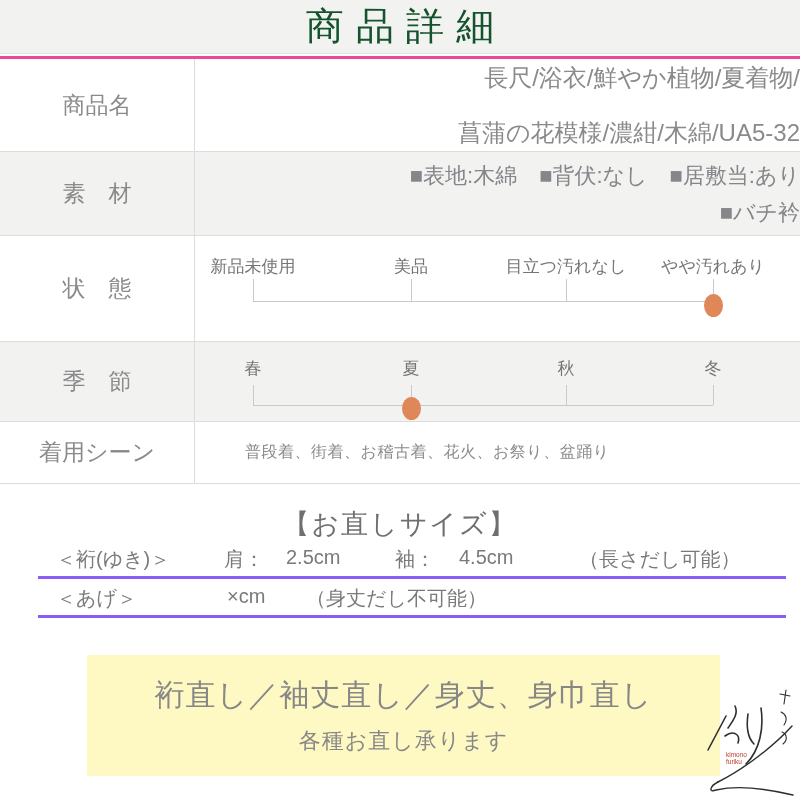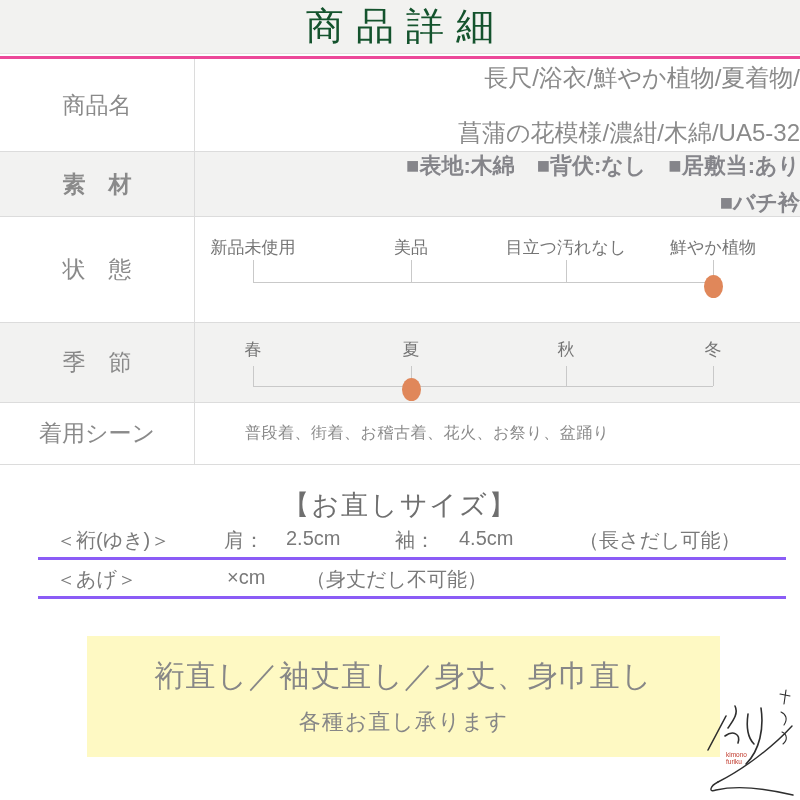--- a/index.html
+++ b/index.html
@@ -20,21 +20,21 @@
   .spec-table{margin-top:2px;border-top:3px solid #ec4899;text-align:right;}
   .spec-row{display:flex;border-bottom:1px solid #dcdcdc;box-sizing:border-box;}
   .spec-row.gray{background:#f2f2f1;}
   .spec-label{
     width:194px;flex:0 0 194px;border-right:1px solid #dcdcdc;
     display:flex;align-items:center;justify-content:center;
     font-size:23px;color:#8a8a8a;
   }
   .spec-content{flex:1;position:relative;}
   .row-name{height:93px;}
-  .row-material{height:65px;font-weight:bold;}
+  .row-material{height:84px;}
   .row-condition{height:106px;}
   .row-season{height:80px;}
   .row-scene{height:62px;}
   .name-content{
     display:flex;flex-direction:column;justify-content:center;
     padding-left:46px;font-size:24px;line-height:39px;color:#8a8a8a;gap:16px;
   }
   .material-content{
     display:flex;flex-direction:column;justify-content:center;
     padding-left:46px;font-size:22px;line-height:37px;color:#85858a;
@@ -113,21 +113,21 @@
     </div>
   </div>
 
   <div class="spec-row row-condition">
     <div class="spec-label">状　態</div>
     <div class="spec-content">
       <div class="scale cond">
         <span class="opt t1">新品未使用</span>
         <span class="opt t2">美品</span>
         <span class="opt t3">目立つ汚れなし</span>
-        <span class="opt t4">鮮やか植物</span>
+        <span class="opt t4">やや汚れあり</span>
         <div class="tick t1"></div>
         <div class="tick t2"></div>
         <div class="tick t3"></div>
         <div class="tick t4"></div>
         <div class="baseline"></div>
         <div class="dot"></div>
       </div>
     </div>
   </div>
 

